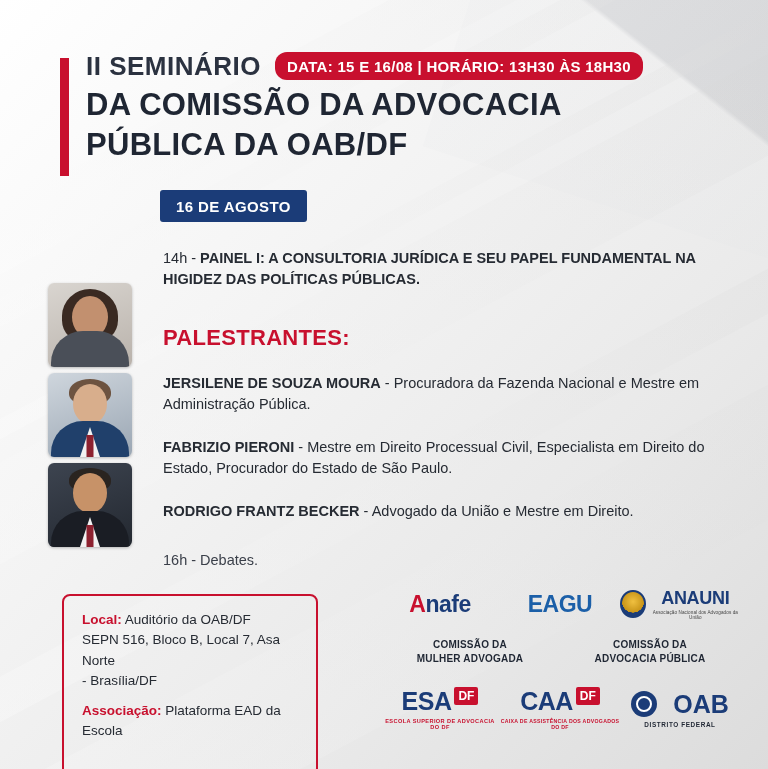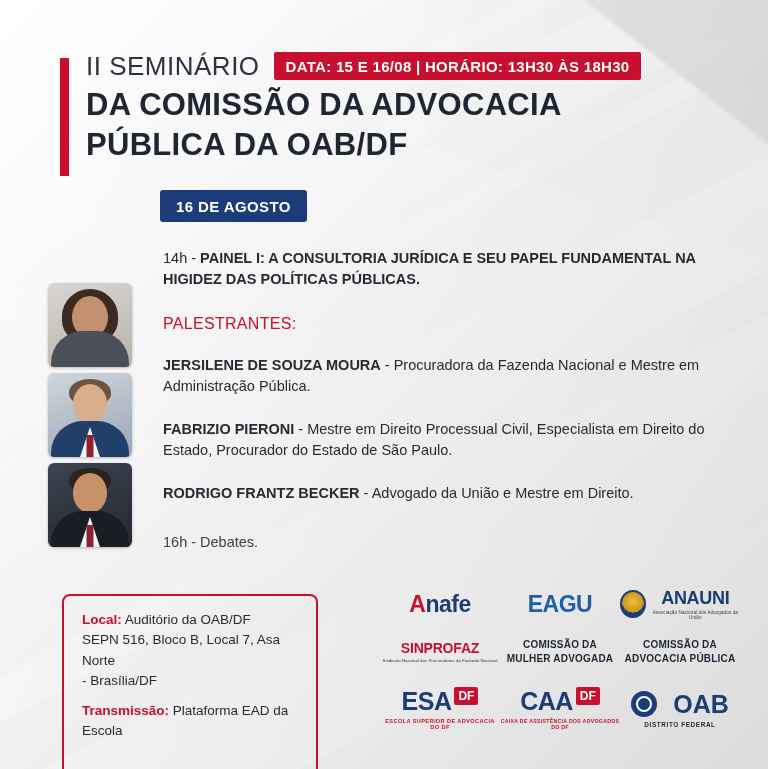--- a/index.html
+++ b/index.html
@@ -61,34 +61,34 @@
     background: #c8102e;
   }
   .title-block { margin-left: 26px; }
   .title-row1 {
     display: flex;
     align-items: center;
     gap: 14px;
   }
   .t-sem {
     font-size: 26px;
-    font-weight: normal;
+    font-weight: bold;
     color: #2b3240;
     letter-spacing: .5px;
     line-height: 1;
   }
   .date-pill {
     background: #c8102e;
     color: #ffffff;
     font-size: 15px;
     font-weight: bold;
     padding: 7px 12px 6px 12px;
     letter-spacing: .3px;
     line-height: 1;
-    border-radius: 2px;
+    border-radius: 12px;
   }
   .t-line2, .t-line3 {
     font-size: 31px;
     font-weight: bold;
     color: #1f2633;
     letter-spacing: .3px;
     line-height: 1.22;
     margin-top: 6px;
   }
   .t-line3 { margin-top: 2px; }
@@ -115,24 +115,24 @@
   }
   .panel-line {
     font-size: 14.5px;
     color: #262b33;
     line-height: 1.42;
     font-weight: normal;
     margin-top: 16px;
   }
   .panel-line b { font-weight: bold; }
   .palestrantes {
-    margin-top: 26px;
+    margin-top: 36px;
     color: #c8102e;
-    font-size: 16px;
-    font-weight: normal;
+    font-size: 22px;
+    font-weight: bold;
     letter-spacing: .3px;
   }
   .speaker {
     margin-top: 22px;
     font-size: 14.5px;
     color: #262b33;
     line-height: 1.45;
   }
   .speaker .nm { font-weight: bold; margin-top: 29px; }
   .debates {
@@ -355,21 +355,21 @@
   </div>
 
   <div class="infobox">
     <div class="info-line">
       <span class="lbl">Local:</span><span> Auditório da OAB/DF</span>
     </div>
     <div class="info-sub">SEPN 516, Bloco B, Local 7, Asa Norte</div>
     <div class="info-sub">- Brasília/DF</div>
     <div class="info-gap"></div>
     <div class="info-line">
-      <span class="lbl">Transmissão:</span><span> Plataforma EAD da Escola</span>
+      <span class="lbl">Associação:</span><span> Plataforma EAD da Escola</span>
     </div>
     <div class="info-gap"></div>
   </div>
 
   <div class="logos">
 
     <div class="logo-row">
       <div class="logo-cell">
         <div class="lg-anafe"><span class="a-red">A</span><span>nafe</span></div>
       </div>
@@ -382,24 +382,20 @@
           <div>
             <div class="lg-anauni">ANAUNI</div>
             <div class="lg-anauni-sub">Associação Nacional dos Advogados da União</div>
           </div>
         </div>
       </div>
     </div>
 
     <div class="logo-row logo-row2">
       <div class="logo-cell">
-        <div class="lg-sinprofaz">SINPROFAZ</div>
-        <div class="lg-sinprofaz-sub">Sindicato Nacional dos Procuradores da Fazenda Nacional</div>
-      </div>
-      <div class="logo-cell">
         <div class="lg-two-line" style="white-space:pre-line">COMISSÃO DA
 MULHER ADVOGADA</div>
       </div>
       <div class="logo-cell">
         <div class="lg-two-line" style="white-space:pre-line">COMISSÃO DA
 ADVOCACIA PÚBLICA</div>
       </div>
     </div>
 
     <div class="logo-row logo-row3">

